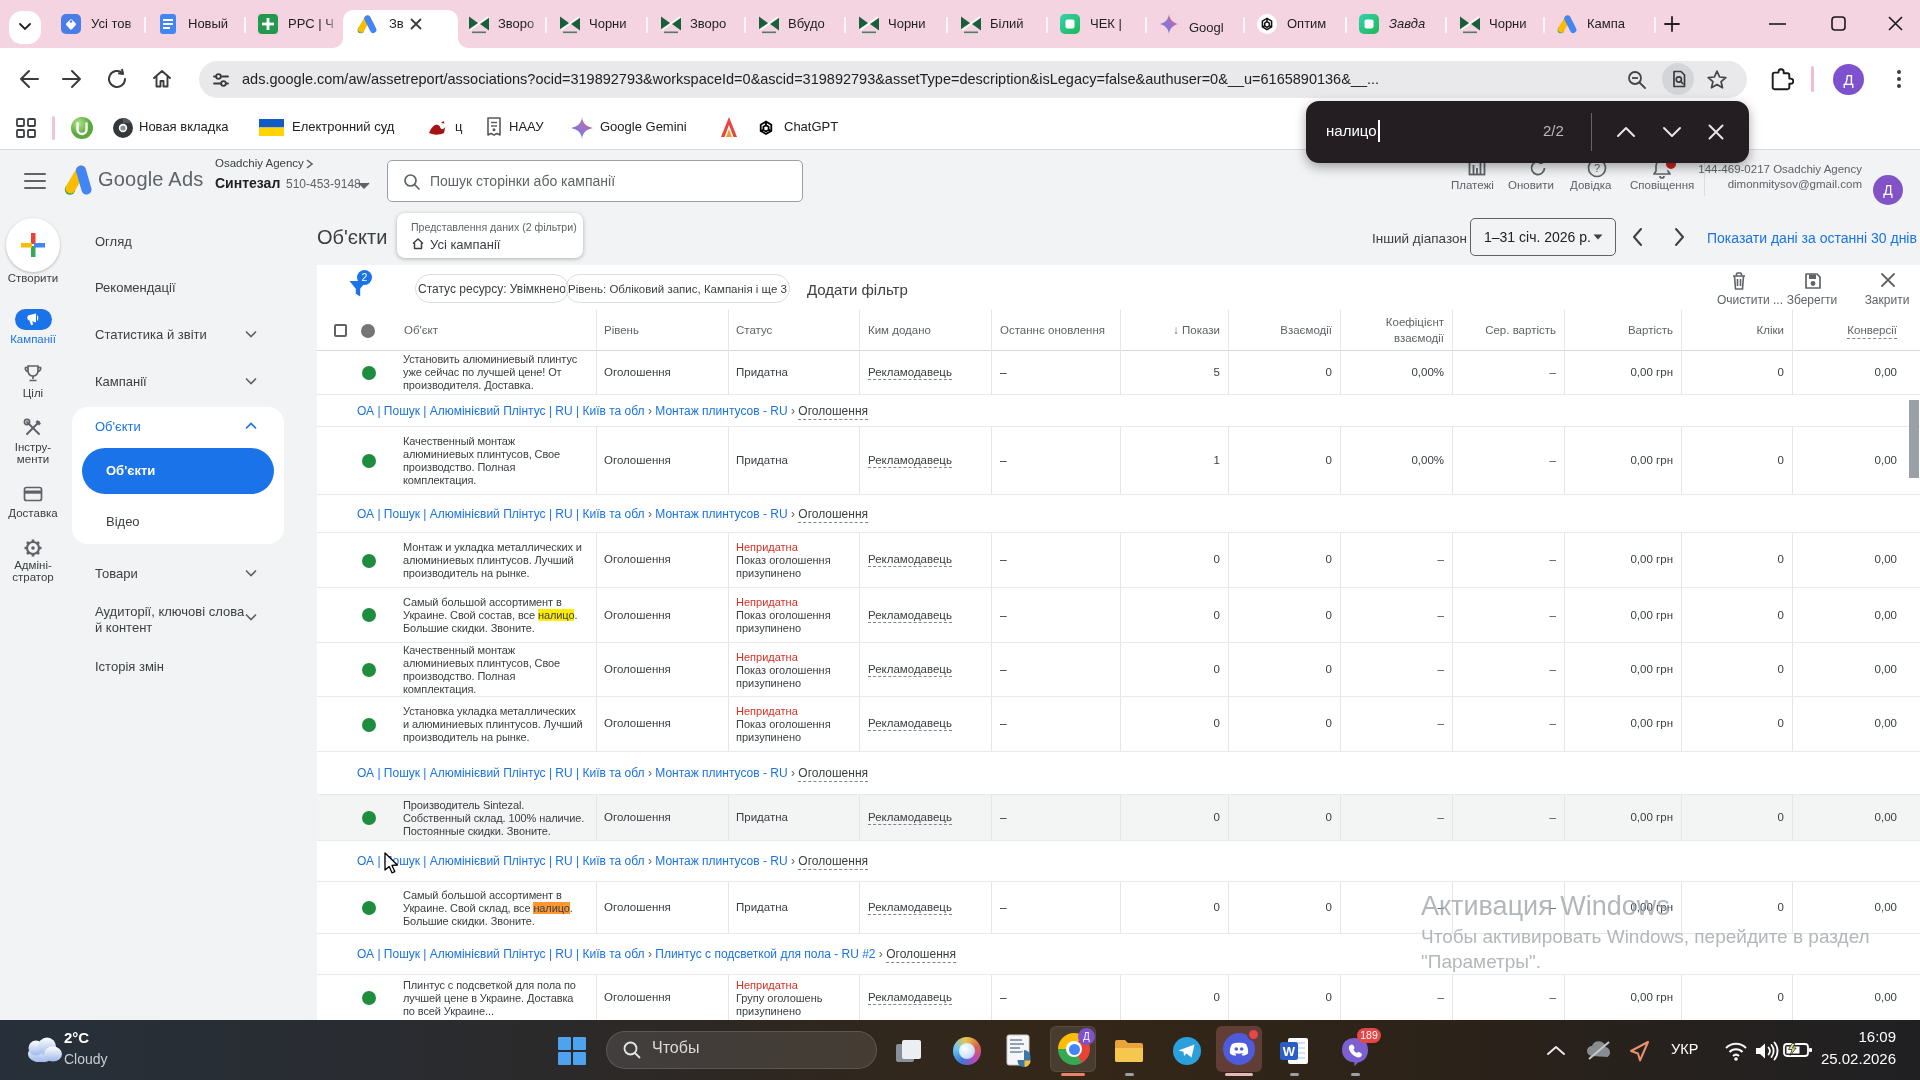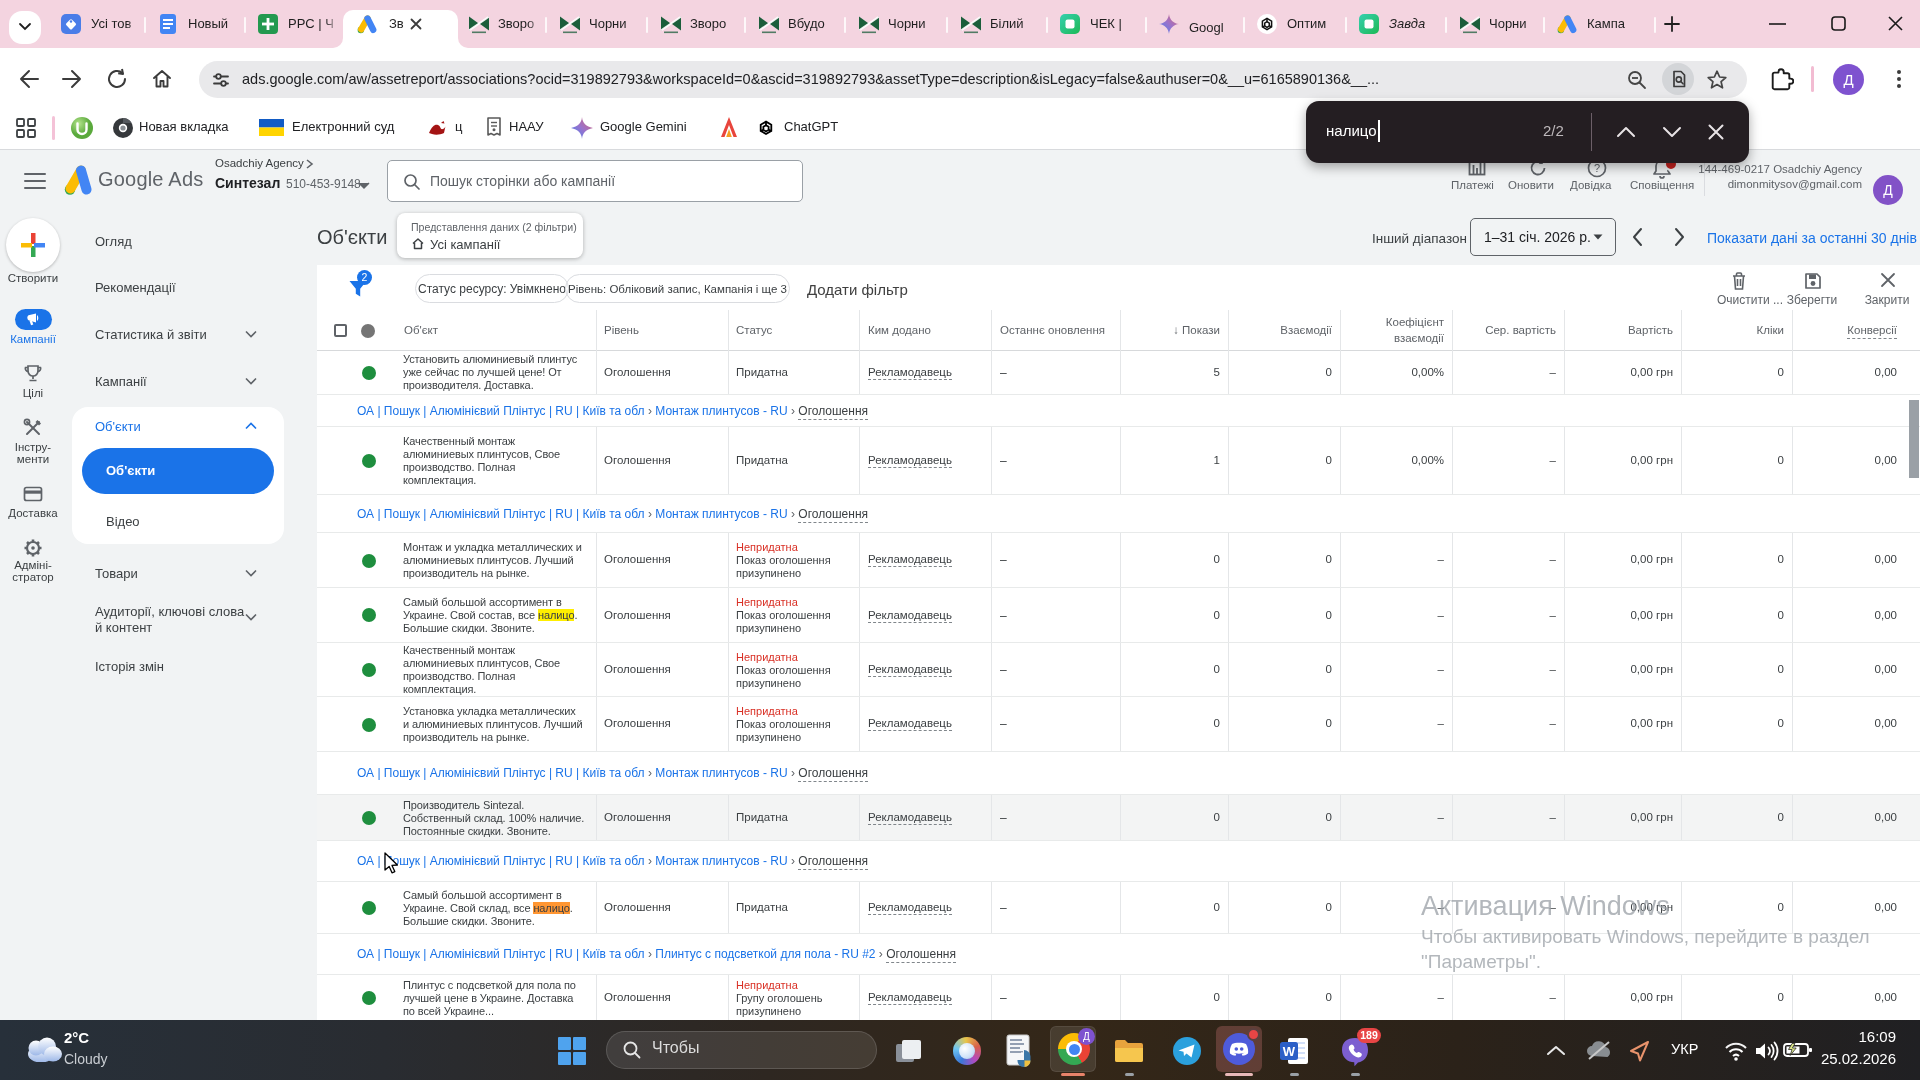--- a/index.html
+++ b/index.html
@@ -859,21 +859,21 @@
         </g>
         <rect x="0" y="6" width="18" height="18" rx="2.5" fill="#2b5fc7"></rect>
         <text x="9" y="19.5" text-anchor="middle" font-size="13" font-weight="bold" fill="#fff" font-family="Liberation Sans">W</text>
       </svg>
   <div class="ab" style="left:1290px;top:53px;width:9px;height:3px;border-radius:2px;background:#9aa0a6;"></div>
 
   <svg class="ab" style="left:1340px;top:17px" width="30" height="30">
         <path d="M15 1 C23 1 28 5 28 13 c0 7 -4 11.5 -10 12.5 l-3.5 3.8 -0.3 -4 C8 25 2 21 2 13 2 5 7 1 15 1 Z" fill="#7c5fd0"></path>
         <path d="M10.2 8.2 c1.8 -1.4 3 -0.4 3.6 0.9 l0.6 1.3 c0.4 0.9 -0.3 1.6 -0.9 2 0.6 1.6 2 3 3.5 3.6 0.4 -0.6 1.1 -1.3 2 -0.9 l1.3 0.6 c1.3 0.6 2.3 1.8 0.9 3.6 -1.1 1.4 -3.3 1.6 -5.8 0.2 -2.8 -1.6 -4.9 -3.7 -6 -6.2 -1.1 -2.4 -0.6 -4.2 0.8 -5.1 Z" fill="#fff"></path>
       </svg>
-  <div class="ab" style="left:1357px;top:8px;width:24px;height:15px;border-radius:8px;background:#e84545;color:#fff;font-size:10.5px;text-align:center;line-height:15px;font-weight:bold;">189</div>
+  <div class="ab" style="left:1357px;top:8px;width:24px;height:15px;border-radius:8px;background:#e84545;color:#fff;font-size:10.5px;text-align:center;line-height:15px;">189</div>
   <div class="ab" style="left:1351px;top:53px;width:9px;height:3px;border-radius:2px;background:#9aa0a6;"></div>
 
   <svg class="ab" style="left:1544px;top:23px" width="24" height="16">
         <path d="M4 11 L12 4 L20 11" stroke="#e8e8e8" stroke-width="2" fill="none" stroke-linecap="round" stroke-linejoin="round"></path>
       </svg>
   <svg class="ab" style="left:1583px;top:20px" width="34" height="22">
         <path d="M9 16 a5 5 0 0 1 0 -10 a7 7 0 0 1 13.5 1 a5.5 5.5 0 0 1 2 10 z" fill="#9aa0a6" opacity=".85"></path>
         <line x1="6" y1="19" x2="26" y2="2" stroke="#c8c8c8" stroke-width="2"></line>
       </svg>
   <svg class="ab" style="left:1627px;top:19px" width="26" height="26">

